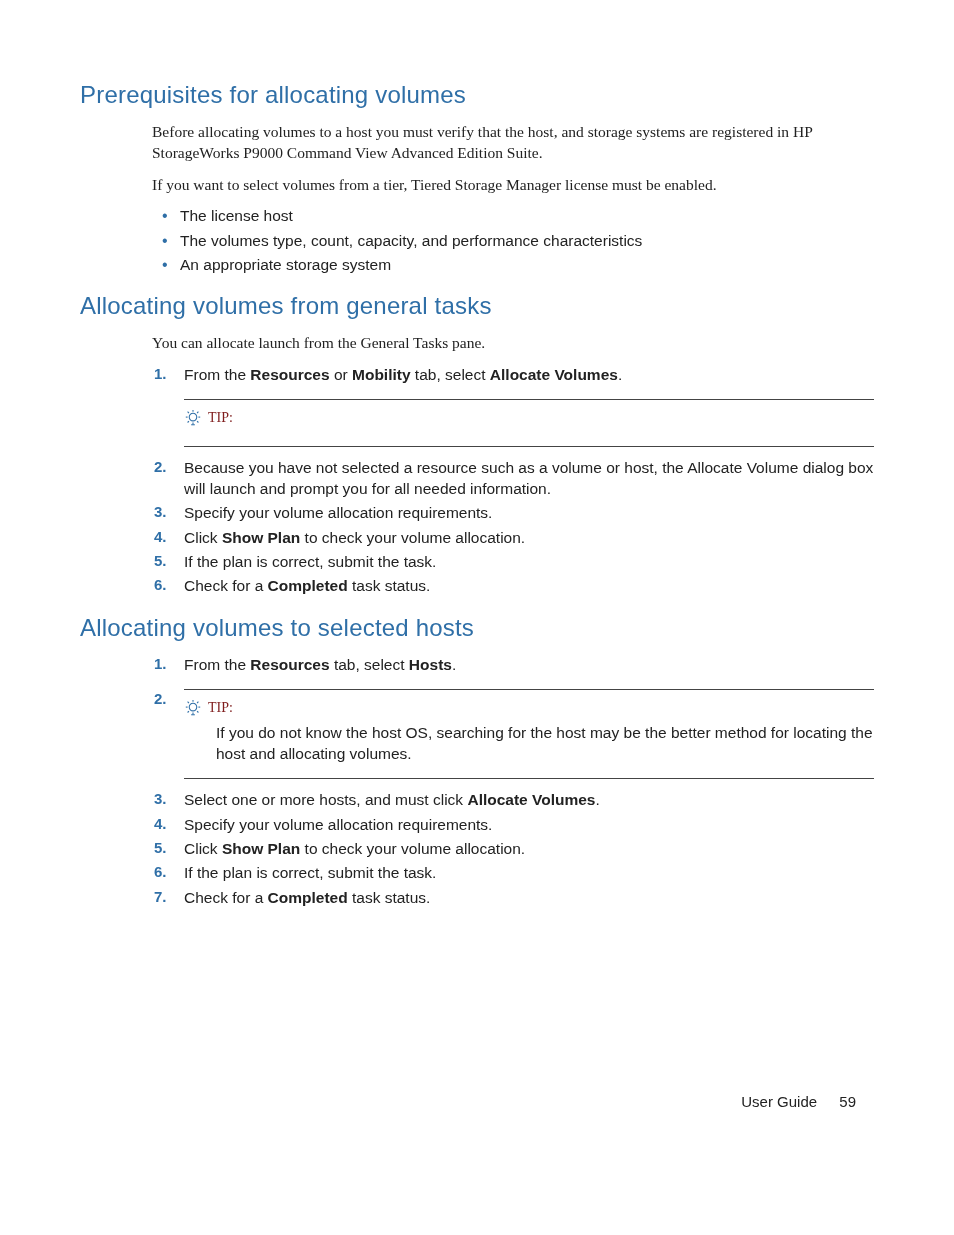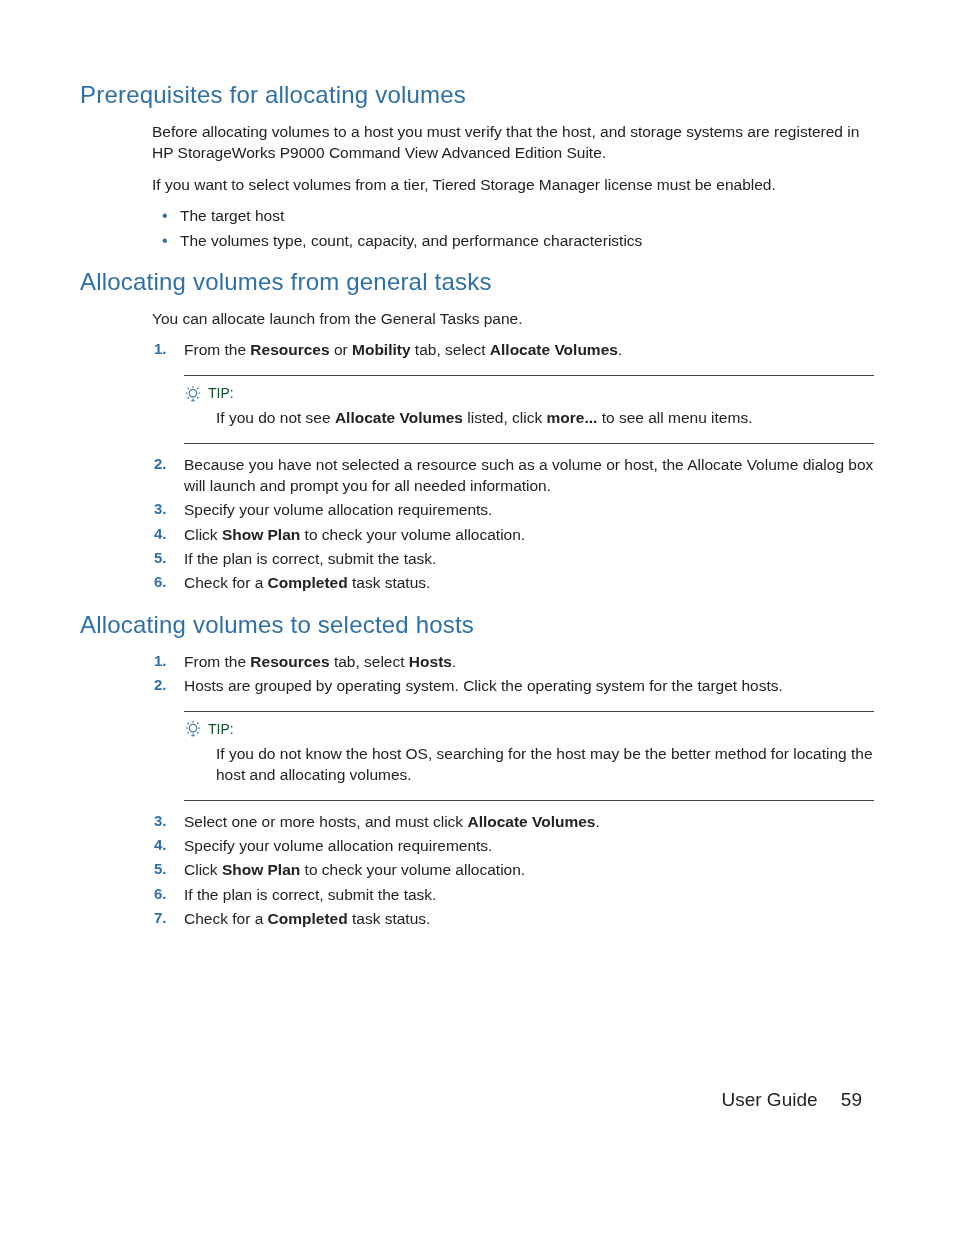--- a/index.html
+++ b/index.html
@@ -25,20 +25,21 @@
     color: #2f6fa7;
     font-size: 24px;
     margin: 0 0 10px 0;
     letter-spacing: 0.2px;
   }
   .indent {
     margin-left: 72px;
   }
   p {
     margin: 0 0 10px 0;
+    font-family: Liberation Serif, serif;
   }
   ul.bullets {
     list-style: none;
     padding: 0;
     margin: 2px 0 14px 0;
   }
   ul.bullets li {
     position: relative;
     padding-left: 28px;
     margin: 3px 0;
@@ -77,39 +78,40 @@
   }
   .tipbox {
     margin: 10px 0 10px 0;
     border-top: 1px solid #444;
     border-bottom: 1px solid #444;
     padding: 8px 0 14px 0;
   }
   .tipbox .tipline {
     display: flex;
     align-items: center;
-    color: #14532d;
+    color: #7f1d1d;
     font-size: 14px;
     margin-bottom: 4px;
+    font-family: Liberation Serif, serif;
   }
   .tipbox .tipline .ticon {
     width: 18px;
     height: 18px;
     margin-right: 6px;
     display: inline-block;
   }
   .tipbox .tiptext {
     padding-left: 32px;
   }
   .b { font-weight: 700; }
   .footer {
     position: absolute;
     bottom: 62px;
-    right: 92px;
-    font-size: 19px;
+    right: 98px;
+    font-size: 15px;
     color: #222;
   }
   .footer .pg {
     margin-left: 18px;
   }
   
   .bulb {
     stroke: #2f6fa7;
     fill: none;
     stroke-width: 1.2;
@@ -118,22 +120,23 @@
 </head>
 <body>
 
 <div class="page">
 
   <h2 class="section">Prerequisites for allocating volumes</h2>
   <div class="indent">
     <p>Before allocating volumes to a host you must verify that the host, and storage systems are registered in HP StorageWorks P9000 Command View Advanced Edition Suite.</p>
     <p>If you want to select volumes from a tier, Tiered Storage Manager license must be enabled.</p>
     <ul class="bullets">
-      <li>The target host</li>
+      <li>The license host</li>
       <li>The volumes type, count, capacity, and performance characteristics</li>
+      <li>An appropriate storage system</li>
     </ul>
   </div>
 
   <h2 class="section section-gap">Allocating volumes from general tasks</h2>
   <div class="indent">
     <p>You can allocate launch from the General Tasks pane.</p>
 
     <ol class="steps">
       <li>
         <span>From the </span><span class="b">Resources</span><span> or </span><span class="b">Mobility</span><span> tab, select </span><span class="b">Allocate Volumes</span><span>.</span>
@@ -149,23 +152,20 @@
                 <line class="bulb" x1="16" y1="9" x2="18" y2="9"></line>
                 <line class="bulb" x1="4" y1="3" x2="5.5" y2="4.5"></line>
                 <line class="bulb" x1="14.5" y1="4.5" x2="16" y2="3"></line>
                 <line class="bulb" x1="4" y1="15" x2="5.5" y2="13.5"></line>
                 <line class="bulb" x1="14.5" y1="13.5" x2="16" y2="15"></line>
                 <line class="bulb" x1="8" y1="17.5" x2="12" y2="17.5"></line>
               </svg>
             </span>
             <span>TIP:</span>
           </div>
-          <div class="tiptext">
-            <span>If you do not see </span><span class="b">Allocate Volumes</span><span> listed, click </span><span class="b">more...</span><span> to see all menu items.</span>
-          </div>
         </div>
       </li>
       <li>Because you have not selected a resource such as a volume or host, the Allocate Volume dialog box will launch and prompt you for all needed information.</li>
       <li>Specify your volume allocation requirements.</li>
       <li>
         <span>Click </span><span class="b">Show Plan</span><span> to check your volume allocation.</span>
       </li>
       <li>If the plan is correct, submit the task.</li>
       <li>
         <span>Check for a </span><span class="b">Completed</span><span> task status.</span>
@@ -174,21 +174,20 @@
   </div>
 
   <h2 class="section section-gap">Allocating volumes to selected hosts</h2>
   <div class="indent">
 
     <ol class="steps">
       <li>
         <span>From the </span><span class="b">Resources</span><span> tab, select </span><span class="b">Hosts</span><span>.</span>
       </li>
       <li>
-        <span>Hosts are grouped by operating system. Click the operating system for the target hosts.</span>
 
         <div class="tipbox" style="margin-top:14px;">
           <div class="tipline">
             <span class="ticon">
               <svg viewBox="0 0 20 20" width="18" height="18">
                 <circle class="bulb" cx="10" cy="9" r="4.2"></circle>
                 <line class="bulb" x1="10" y1="1" x2="10" y2="3"></line>
                 <line class="bulb" x1="10" y1="15" x2="10" y2="17"></line>
                 <line class="bulb" x1="2" y1="9" x2="4" y2="9"></line>
                 <line class="bulb" x1="16" y1="9" x2="18" y2="9"></line>

